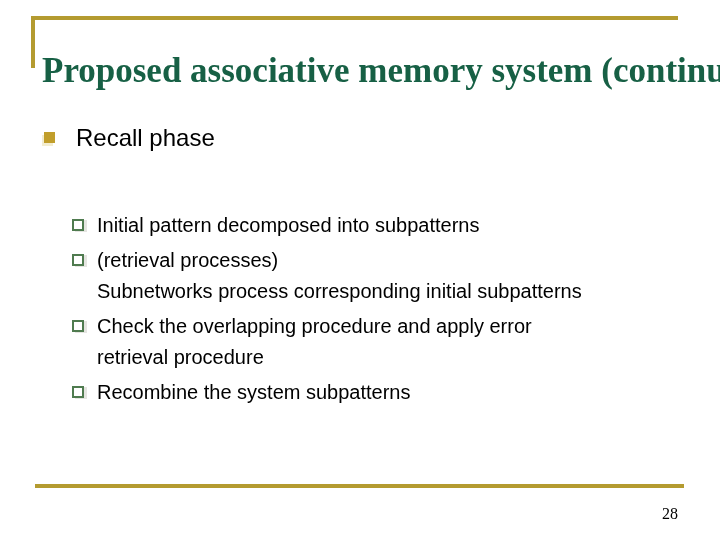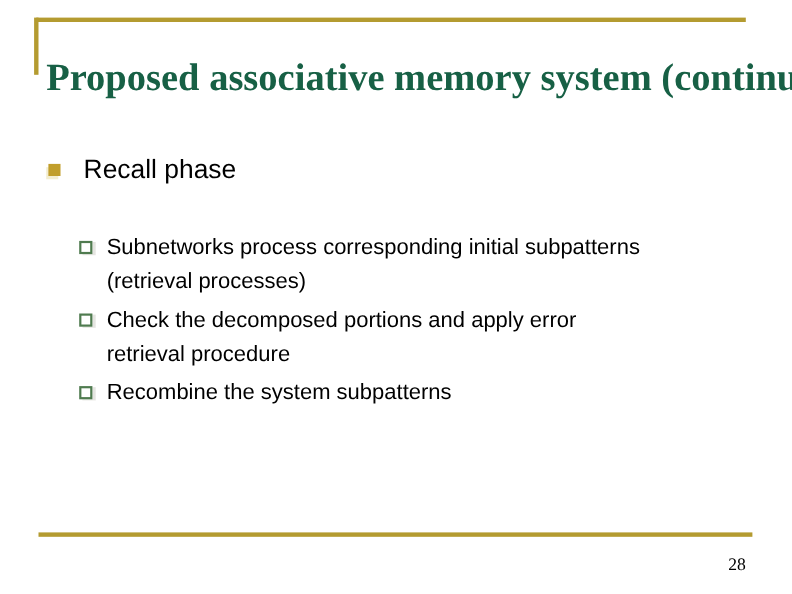--- a/index.html
+++ b/index.html
@@ -44,21 +44,21 @@
     font-family: "Liberation Serif", serif;
     font-size: 35px;
     line-height: 40px;
     color: #176045;
     white-space: nowrap;
   }
 
   
   .l1-row {
     position: absolute;
-    left: 44px; top: 141px;
+    left: 44px; top: 124px;
     display: flex;
     align-items: flex-start;
   }
   .l1-bullet {
     width: 11px; height: 11px;
     background: #c19e2b;
     margin-top: 8px;
     box-shadow: -2px 3px 0 rgba(233, 222, 170, 0.55);
     flex: 0 0 auto;
   }
@@ -120,33 +120,39 @@
 
   <h1 class="slide-title">Proposed associative memory system (continued)</h1>
 
   <div class="l1-row">
     <span class="l1-bullet"></span>
     <span class="l1-text">Recall phase</span>
   </div>
 
   <div class="l2-list">
 
-
     <div class="l2-item">
       <span class="l2-bullet"></span>
       <div class="l2-lines">
-        <div class="l2-line">Subnetworks process corresponding initial subpatterns</div>
-        <div class="l2-line">(retrieval processes)</div>
+        <div class="l2-line">Initial pattern decomposed into subpatterns</div>
       </div>
     </div>
 
     <div class="l2-item">
       <span class="l2-bullet"></span>
       <div class="l2-lines">
-        <div class="l2-line">Check the decomposed portions and apply error</div>
+        <div class="l2-line">(retrieval processes)</div>
+        <div class="l2-line">Subnetworks process corresponding initial subpatterns</div>
+      </div>
+    </div>
+
+    <div class="l2-item">
+      <span class="l2-bullet"></span>
+      <div class="l2-lines">
+        <div class="l2-line">Check the overlapping procedure and apply error</div>
         <div class="l2-line">retrieval procedure</div>
       </div>
     </div>
 
     <div class="l2-item">
       <span class="l2-bullet"></span>
       <div class="l2-lines">
         <div class="l2-line">Recombine the system subpatterns</div>
       </div>
     </div>

